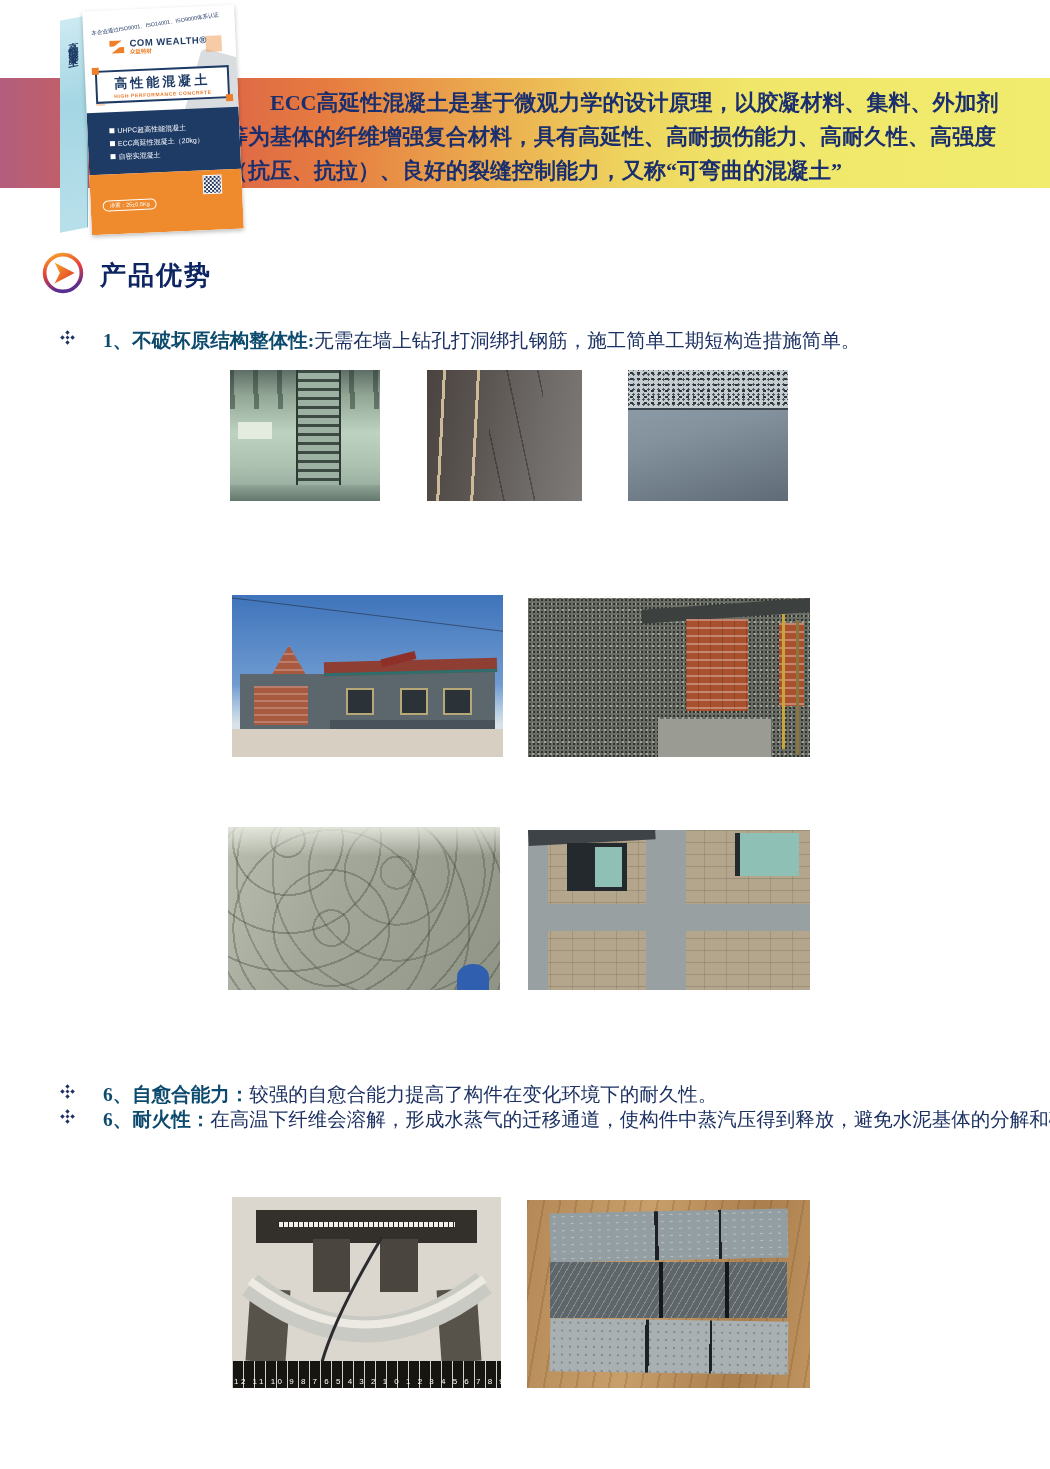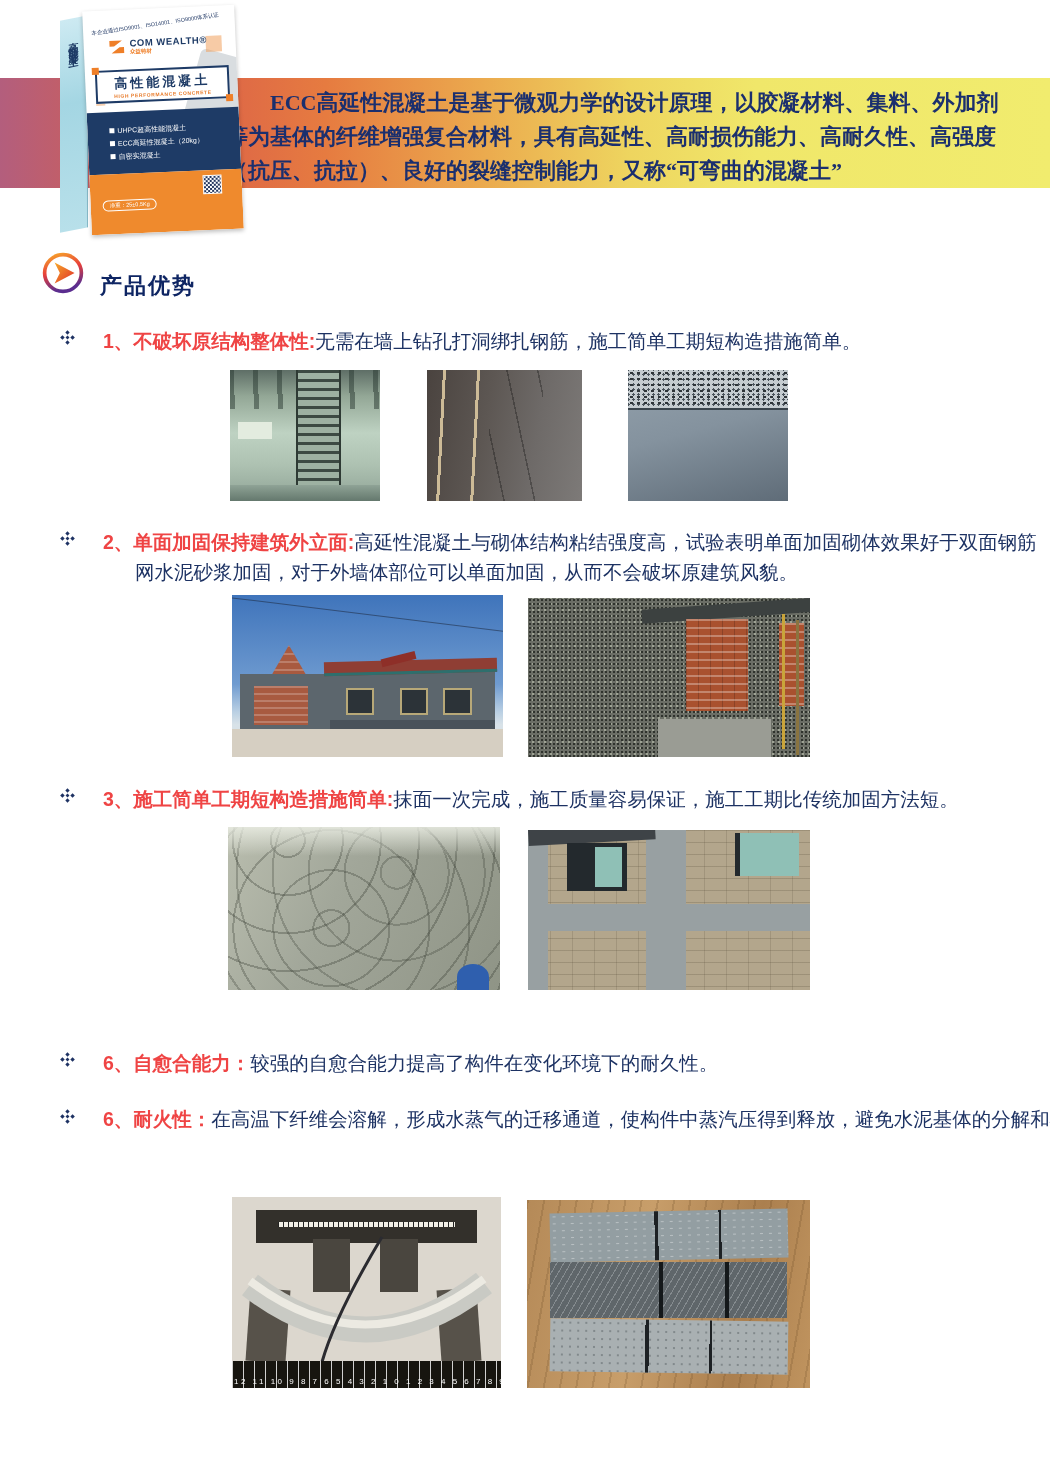--- a/index.html
+++ b/index.html
@@ -54,30 +54,30 @@
   .pkg-weight{position:absolute;left:12px;top:26px;color:#ffffff;font-size:5.5px;
     border:1px solid #ffffff;border-radius:7px;padding:1px 6px;font-family:"Liberation Sans",sans-serif;}
   .pkg-qr{position:absolute;right:20px;top:5px;width:17px;height:17px;background:#ffffff;
     padding:1px;}
   .pkg-qr i{display:block;width:100%;height:100%;
     background:conic-gradient(#24365e 25%,#ffffff 0 50%,#24365e 0 75%,#ffffff 0);
     background-size:4px 4px;}
 
   
   .heading-icon{position:absolute;left:42px;top:252px;width:42px;height:42px;}
-  .heading-label{position:absolute;left:100px;top:271px;color:#0e2563;font-size:22px;
+  .heading-label{position:absolute;left:100px;top:258px;color:#0e2563;font-size:26px;
     font-weight:700;font-family:"Liberation Sans",sans-serif;letter-spacing:2px;}
 
   
   .item{position:absolute;left:60px;width:960px;}
   .bullet{position:absolute;left:0;top:4px;width:15px;height:15px;}
   .item p{margin:0 0 0 43px;width:905px;color:#1d3263;font-size:19.5px;line-height:30px;}
-  .item p b{font-family:Liberation Sans, sans-serif;font-weight:700;color:#ef4444;text-align:center;}
+  .item p b{font-family:Liberation Serif, serif;font-weight:700;color:#0c4a6e;text-align:center;}
   .item-1{top:326px;} .item-2{top:527px;} .item-3{top:784px;}
-  .item-4{top:1013px;} .item-5{top:1044px;} .item-6{top:1048px;}
+  .item-4{top:1013px;} .item-5{top:1044px;} .item-6{top:1080px;}
   .item-7{top:1105px;} .item-8{top:1158px;}
   .item-2 p{padding-left:32px;text-indent:-32px;}
   .item-7 p{padding-left:138px;text-indent:-138px;line-height:29px;}
 
   
   .photo{position:absolute;overflow:hidden;}
   
   .p1a{left:230px;top:370px;width:150px;height:131px;
     background:linear-gradient(180deg,#5e6e66 0%,#93a796 20%,#bed2c2 48%,#aec2b2 72%,#8fa396 100%);}
   .p1a .beams{position:absolute;left:0;top:0;width:100%;height:30%;
@@ -254,44 +254,20 @@
           <g fill="#1e3263">
             <path d="M7 0.2 9 2.3 7 4.4 5 2.3Z"></path>
             <path d="M7 9.6 9 11.7 7 13.8 5 11.7Z"></path>
             <path d="M0.2 7 2.3 5 4.4 7 2.3 9Z"></path>
             <path d="M9.6 7 11.7 5 13.8 7 11.7 9Z"></path>
             <path d="M7 5.2 8.8 7 7 8.8 5.2 7Z"></path>
           </g>
         </svg></span>
     <p><b>1、不破坏原结构整体性:</b><span>无需在墙上钻孔打洞绑扎钢筋，施工简单工期短构造措施简单。</span></p>
   </div>
-  <div class="item item-2">
-    <span class="bullet"><svg viewBox="0 0 14 14" width="15" height="15">
-          <g fill="#1e3263">
-            <path d="M7 0.2 9 2.3 7 4.4 5 2.3Z"></path>
-            <path d="M7 9.6 9 11.7 7 13.8 5 11.7Z"></path>
-            <path d="M0.2 7 2.3 5 4.4 7 2.3 9Z"></path>
-            <path d="M9.6 7 11.7 5 13.8 7 11.7 9Z"></path>
-            <path d="M7 5.2 8.8 7 7 8.8 5.2 7Z"></path>
-          </g>
-        </svg></span>
-    <p><b>2、单面加固保持建筑外立面:</b><span>高延性混凝土与砌体结构粘结强度高，试验表明单面加固砌体效果好于双面钢筋网水泥砂浆加固，对于外墙体部位可以单面加固，从而不会破坏原建筑风貌。</span></p>
-  </div>
-  <div class="item item-3">
-    <span class="bullet"><svg viewBox="0 0 14 14" width="15" height="15">
-          <g fill="#1e3263">
-            <path d="M7 0.2 9 2.3 7 4.4 5 2.3Z"></path>
-            <path d="M7 9.6 9 11.7 7 13.8 5 11.7Z"></path>
-            <path d="M0.2 7 2.3 5 4.4 7 2.3 9Z"></path>
-            <path d="M9.6 7 11.7 5 13.8 7 11.7 9Z"></path>
-            <path d="M7 5.2 8.8 7 7 8.8 5.2 7Z"></path>
-          </g>
-        </svg></span>
-    <p><b>3、施工简单工期短构造措施简单:</b><span>抹面一次完成，施工质量容易保证，施工工期比传统加固方法短。</span></p>
-  </div>
   <div class="item item-6">
     <span class="bullet"><svg viewBox="0 0 14 14" width="15" height="15">
           <g fill="#1e3263">
             <path d="M7 0.2 9 2.3 7 4.4 5 2.3Z"></path>
             <path d="M7 9.6 9 11.7 7 13.8 5 11.7Z"></path>
             <path d="M0.2 7 2.3 5 4.4 7 2.3 9Z"></path>
             <path d="M9.6 7 11.7 5 13.8 7 11.7 9Z"></path>
             <path d="M7 5.2 8.8 7 7 8.8 5.2 7Z"></path>
           </g>
         </svg></span>

